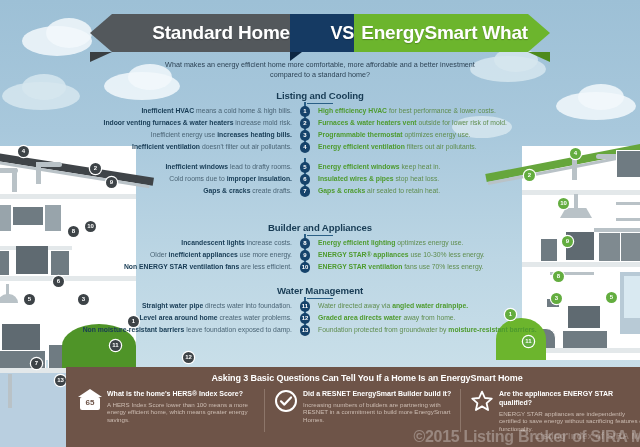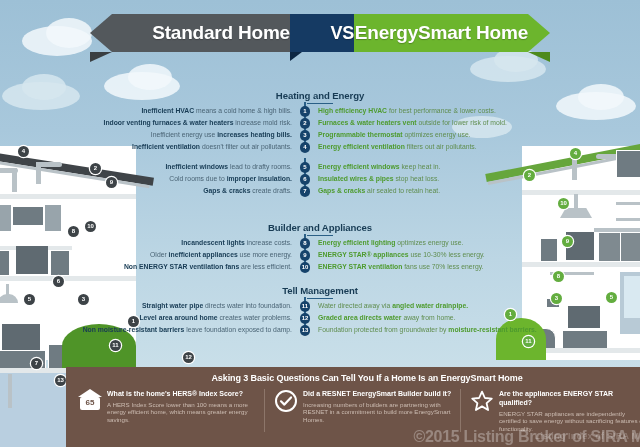--- a/index.html
+++ b/index.html
@@ -288,27 +288,28 @@
   <div class="pin green" style="left:612px;top:382px;">12</div>
   <div class="pin dark" style="left:183px;top:352px;">12</div>
 
   <div class="banner bannerL">
     <span>Standard Home</span>
   </div>
   <div class="banner bannerVS">
     <span>VS</span>
   </div>
   <div class="banner bannerR">
-    <span>EnergySmart Home</span>
-  </div>
-
+    <span>EnergySmart What</span>
+  </div>
+
+  <div class="subtitle">What makes an energy efficient home more comfortable, more affordable and a better investment compared to a standard home?</div>
 
   <div id="sections-host">
       <div class="section" style="top: 90px;">
-        <div class="sec-title">Heating and Energy</div>
+        <div class="sec-title">Listing and Cooling</div>
         <div class="rows">
           <div class="row">
             <div class="left-txt"><b>Inefficient HVAC</b> means a cold home &amp; high bills.</div>
             <div class="numcol">
               <div class="num">1</div>
             </div>
             <div class="right-txt"><b>High efficiency HVAC</b> for best performance &amp; lower costs.</div>
           </div>
           <div class="row">
             <div class="left-txt"><b>Indoor venting furnaces &amp; water heaters</b> increase mold risk.</div>
@@ -378,21 +379,21 @@
           <div class="row">
             <div class="left-txt"><b>Non ENERGY STAR ventilation fans</b> are less efficient.</div>
             <div class="numcol nolineBot">
               <div class="num">10</div>
             </div>
             <div class="right-txt"><b>ENERGY STAR ventilation</b> fans use 70% less energy.</div>
           </div>
         </div>
       </div>
       <div class="section" style="top: 285px;">
-        <div class="sec-title">Tell Management</div>
+        <div class="sec-title">Water Management</div>
         <div class="rows">
           <div class="row">
             <div class="left-txt"><b>Straight water pipe</b> directs water into foundation.</div>
             <div class="numcol">
               <div class="num">11</div>
             </div>
             <div class="right-txt">Water directed away via <b>angled water drainpipe.</b></div>
           </div>
           <div class="row">
             <div class="left-txt"><b>Level area around home</b> creates water problems.</div>

